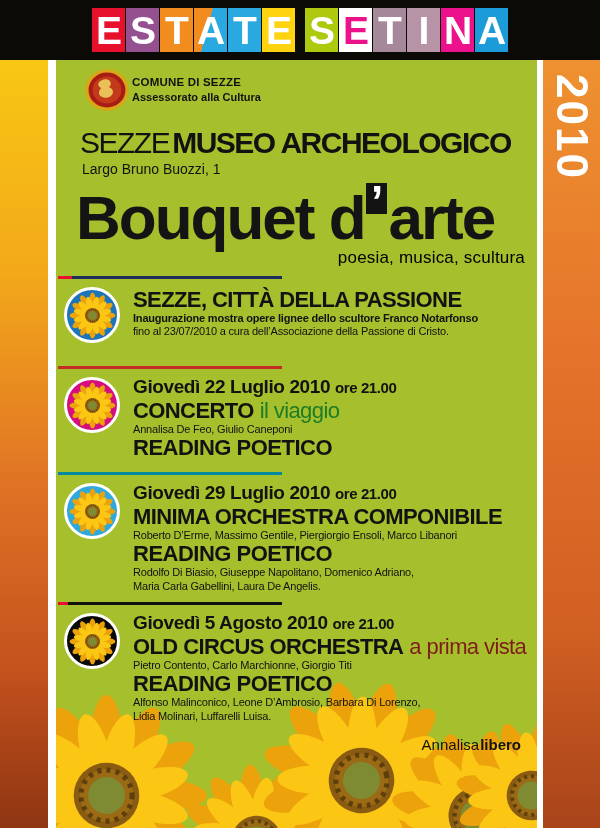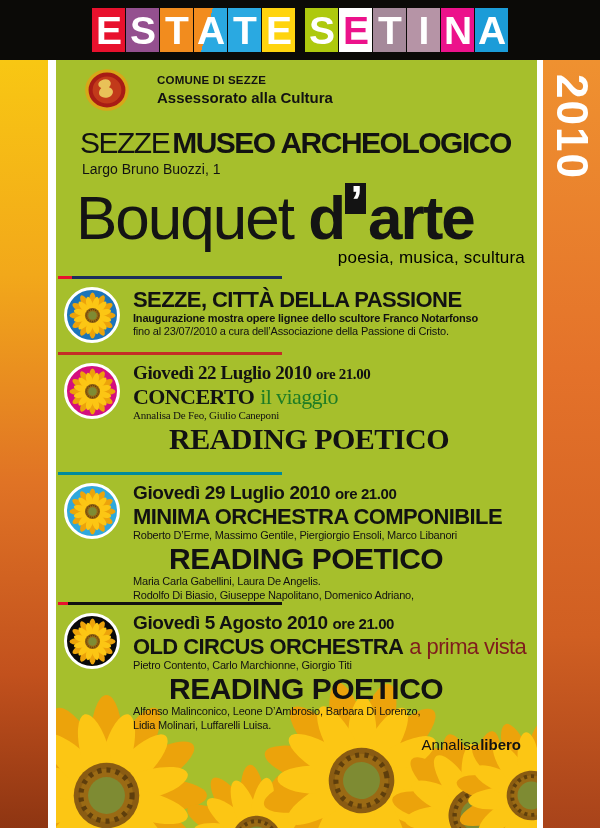--- a/index.html
+++ b/index.html
@@ -30,57 +30,57 @@
   .flowers{position:absolute;inset:0;z-index:1;}
   .fl{position:absolute;}
   .fl-a{left:-52px;top:633px;width:205px;height:205px;}
   .fl-b{left:123px;top:703px;width:155px;height:155px;transform:rotate(25deg);}
   .fl-c{left:203px;top:618px;width:205px;height:205px;transform:rotate(-14deg);}
   .fl-d{left:333px;top:668px;width:175px;height:175px;transform:rotate(11deg);}
   .fl-e{left:398px;top:658px;width:155px;height:155px;transform:rotate(40deg);}
   .content{position:absolute;inset:0;z-index:2;color:#121212;}
 
   
-  .logo-row{position:absolute;top:8px;left:28px;display:flex;gap:27px;align-items:center;}
+  .logo-row{position:absolute;top:8px;left:28px;display:flex;gap:2px;align-items:center;}
   .logo-text{font-weight:bold;line-height:1.3;}
   .logo-l1{font-size:11.5px;letter-spacing:0.2px;}
-  .logo-l2{font-size:15px;}
+  .logo-l2{font-size:11px;}
 
   
   .venue{position:absolute;top:66px;left:24px;font-size:30px;letter-spacing:-1.5px;white-space:nowrap;}
   .v1{font-weight:400;}
   .v2{font-weight:700;margin-left:3px;}
   .address{position:absolute;top:101px;left:26px;font-size:14px;}
 
   
   .bouquet{position:absolute;top:122px;left:20px;font-size:62px;letter-spacing:-2px;
     color:#141414;white-space:nowrap;}
-  .b1{font-weight:400;}
+  .b1{font-weight:700;}
   .b2{font-weight:700;}
   .apos{display:inline-block;background:#131313;color:#fff;width:21px;height:31px;
     line-height:37px;font-size:44px;font-weight:700;text-align:center;
     vertical-align:super;margin:0 2px 0 1px;}
   .subtitle{position:absolute;top:188px;right:12px;font-size:17px;color:#000000;letter-spacing:0.2px;}
 
   
   .event{position:absolute;left:0;right:0;}
-  .e1{top:216px;} .e2{top:292px;font-family:Liberation Serif, serif;} .e3{top:412px;} .e4{top:542px;}
+  .e1{top:216px;} .e2{top:306px;} .e3{top:412px;} .e4{top:542px;}
   .sep{height:3px;width:224px;margin:0 0 8px 2px;}
   .erow{display:flex;padding-left:8px;}
   .disc{width:50px;height:50px;border-radius:50%;border:3px solid #fff;flex:none;
     display:flex;align-items:center;justify-content:center;overflow:hidden;}
   .disc svg{width:47px;height:47px;}
   .etext{margin-left:13px;}
   .edate{font-size:19px;font-weight:700;letter-spacing:-0.4px;line-height:1.1;}
   .etime{font-size:15px;}
   .etitle{font-size:22px;font-weight:700;letter-spacing:-0.6px;line-height:1.08;margin-top:1px;white-space:nowrap;}
   .esuffix{font-weight:400;margin-left:6px;}
   .eline{font-size:11px;line-height:1.2;letter-spacing:-0.2px;white-space:nowrap;}
   .eline.b{font-weight:700;}
-  .ereading{font-size:30px;font-weight:700;letter-spacing:-0.5px;line-height:1.12;margin-left:36px;}
+  .ereading{font-size:22px;font-weight:700;letter-spacing:-0.5px;line-height:1.12;}
 
   
   .ingresso{position:absolute;top:676px;right:16px;font-size:15px;}
   .ingresso b{margin-left:1px;}
 </style>
 </head>
 <body>
 
 <svg width="0" height="0" style="position:absolute" aria-hidden="true">
   <defs>
@@ -231,22 +231,22 @@
           <div class="disc" style="background: rgb(47, 168, 219);">
             <svg viewBox="-50 -50 100 100">
                 <use href="#sunflower"></use>
               </svg>
           </div>
           <div class="etext">
             <div class="edate"><span>Giovedì 29 Luglio 2010</span> <span class="etime">ore 21.00</span></div>
             <div class="etitle">MINIMA ORCHESTRA COMPONIBILE</div>
             <div class="eline">Roberto D’Erme, Massimo Gentile, Piergiorgio Ensoli, Marco Libanori</div>
             <div class="ereading">READING POETICO</div>
+            <div class="eline">Rodolfo Di Biasio, Giuseppe Napolitano, Domenico Adriano,</div>
             <div class="eline">Maria Carla Gabellini, Laura De Angelis.</div>
-            <div class="eline">Rodolfo Di Biasio, Giuseppe Napolitano, Domenico Adriano,</div>
           </div>
         </div>
       </div>
 
       <div class="event e4">
         <div class="sep" style="background: linear-gradient(90deg, rgb(232, 17, 45) 0px, rgb(232, 17, 45) 10px, rgb(17, 17, 17) 10px);"></div>
         <div class="erow">
           <div class="disc" style="background: rgb(10, 10, 10);">
             <svg viewBox="-50 -50 100 100">
                 <use href="#sunflower"></use>

